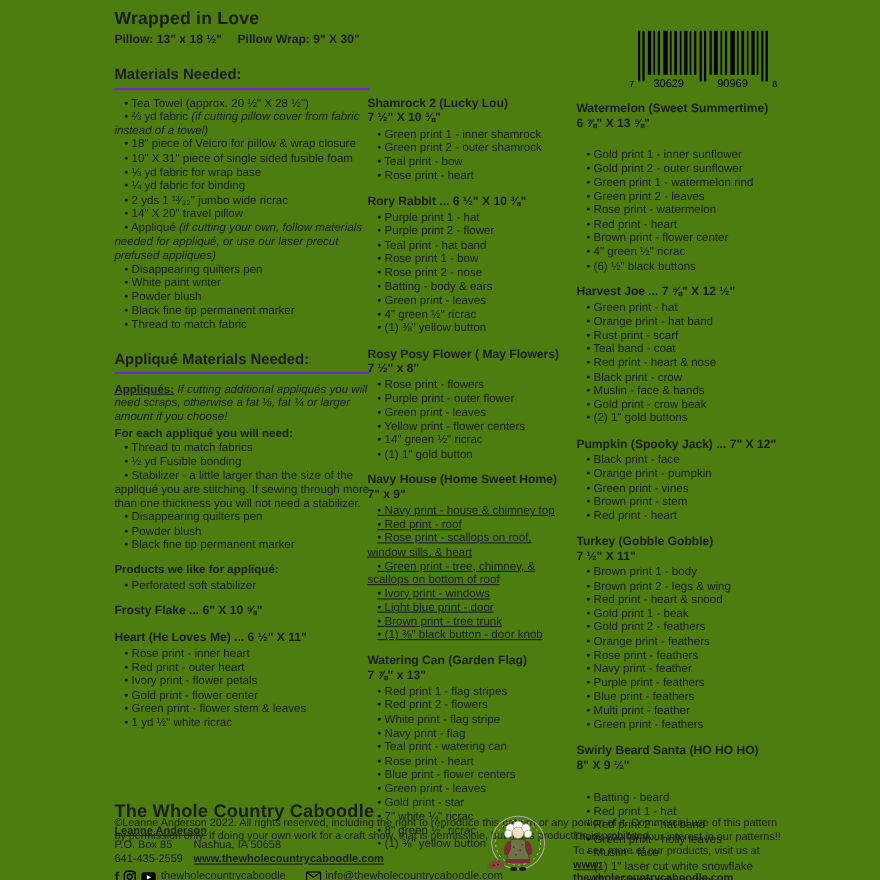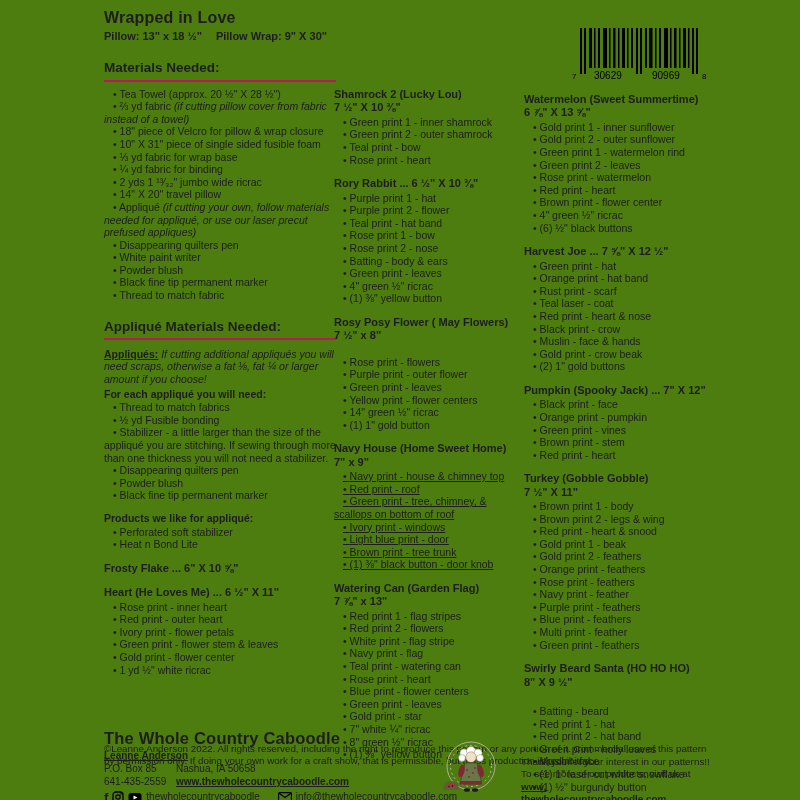--- a/index.html
+++ b/index.html
@@ -5,21 +5,21 @@
   html,body{margin:0;padding:0;background:#fff;}
   .page{position:relative;width:800px;height:800px;background:#4d7c0f;color:#1d1d1d;
         font-family:"Liberation Sans",sans-serif;font-size:10.5px;line-height:1.2;overflow:hidden;}
   .col{position:absolute;}
   #col-left{left:104px;top:8px;width:232px;}
   #col-mid{left:334px;top:88px;width:187px;}
   #col-right{left:524px;top:26px;width:186px;}
   .page-title{font-size:16px;font-weight:bold;letter-spacing:.2px;}
   .page-subtitle{font-size:11px;font-weight:bold;margin-top:3px;}
   .page-subtitle .gap{display:inline-block;width:14px;}
-  .rule-head{font-size:13.5px;font-weight:bold;margin:17px 0 0 0;padding-bottom:3px;border-bottom:2px solid #be185d;}
+  .rule-head{font-size:13.5px;font-weight:bold;margin:17px 0 0 0;padding-bottom:3px;border-bottom:2px solid #6d28d9;}
   .list{margin-top:6px;}
   .li{text-indent:9px;}
   .li::before{content:"• ";}
   .it{font-style:italic;}
   .intro{margin:8px 0 0 0;}
   .bold-line{font-weight:bold;margin-top:2px;}
   .bold-gap{font-weight:bold;margin-top:10px;}
   .section{margin-top:11px;}
   .sec-title{font-weight:bold;font-size:11px;line-height:1.22;}
   
@@ -75,35 +75,34 @@
         <div class="li">½ yd Fusible bonding</div>
         <div class="li">Stabilizer - a little larger than the size of the appliqué you are stitching. If sewing through more than one thickness you will not need a stabilizer.</div>
         <div class="li">Disappearing quilters pen</div>
         <div class="li">Powder blush</div>
         <div class="li">Black fine tip permanent marker</div>
       </div>
 
     <div class="bold-gap">Products we like for appliqué:</div>
     <div class="list" id="products-list" style="margin-top:1px;">
         <div class="li">Perforated soft stabilizer</div>
-        <div class="li">Heat n Bond Lite</div>
       </div>
 
     <div id="left-sections">
         <div class="section">
           <div class="sec-title">Frosty Flake ... 6" X 10 ⅝"</div>
         </div>
         <div class="section">
           <div class="sec-title">Heart (He Loves Me) ... 6 ½" X 11"</div>
           <div class="list" style="margin-top: 1px;">
             <div class="li">Rose print - inner heart</div>
             <div class="li">Red print - outer heart</div>
             <div class="li">Ivory print - flower petals</div>
+            <div class="li">Gold print - flower center</div>
             <div class="li">Green print - flower stem &amp; leaves</div>
-            <div class="li">Gold print - flower center</div>
             <div class="li">1 yd ½" white ricrac</div>
           </div>
         </div>
       </div>
   </div>
 
   <div id="col-mid" class="col">
     <div id="mid-sections" style="margin-top:-11px;">
         <div class="section">
           <div class="sec-title">Shamrock 2 (Lucky Lou)</div>
@@ -125,35 +124,36 @@
             <div class="li">Rose print 2 - nose</div>
             <div class="li">Batting - body &amp; ears</div>
             <div class="li">Green print - leaves</div>
             <div class="li">4" green ½" ricrac</div>
             <div class="li">(1) ⅜" yellow button</div>
           </div>
         </div>
         <div class="section">
           <div class="sec-title">Rosy Posy Flower ( May Flowers)</div>
           <div class="sec-title">7 ½" x 8"</div>
-          <div class="list" style="margin-top: 13px;">
+          <div class="list" style="margin-top: 1px;">
             <div class="li">Rose print - flowers</div>
             <div class="li">Purple print - outer flower</div>
             <div class="li">Green print - leaves</div>
             <div class="li">Yellow print - flower centers</div>
             <div class="li">14" green ½" ricrac</div>
             <div class="li">(1) 1" gold button</div>
           </div>
         </div>
         <div class="section">
           <div class="sec-title">Navy House (Home Sweet Home)</div>
           <div class="sec-title">7" x 9"</div>
           <div class="list" style="margin-top: 1px; text-decoration: underline;">
             <div class="li">Navy print - house &amp; chimney top</div>
             <div class="li">Red print - roof</div>
+            <div class="li">Rose print - scallops on roof, window sills, &amp; heart</div>
             <div class="li">Green print - tree, chimney, &amp; scallops on bottom of roof</div>
             <div class="li">Ivory print - windows</div>
             <div class="li">Light blue print - door</div>
             <div class="li">Brown print - tree trunk</div>
             <div class="li">(1) ⅜" black button - door knob</div>
           </div>
         </div>
         <div class="section">
           <div class="sec-title">Watering Can (Garden Flag)</div>
           <div class="sec-title">7 ⅞" x 13"</div>
@@ -207,39 +207,39 @@
         <text x="2" y="53" font-size="8" fill="#000">7</text>
         <text x="24" y="53" font-size="10" fill="#000">30629</text>
         <text x="82" y="53" font-size="10" fill="#000">90969</text>
         <text x="132" y="53" font-size="8" fill="#000">8</text>
       </svg>
     </div>
     <div id="right-sections" style="margin-top:-4px;">
         <div class="section">
           <div class="sec-title">Watermelon (Sweet Summertime)</div>
           <div class="sec-title">6 ⅞" X 13 ⅝"</div>
-          <div class="list" style="margin-top: 1px;">
+          <div class="list" style="margin-top: 15px;">
             <div class="li">Gold print 1 - inner sunflower</div>
             <div class="li">Gold print 2 - outer sunflower</div>
             <div class="li">Green print 1 - watermelon rind</div>
             <div class="li">Green print 2 - leaves</div>
             <div class="li">Rose print - watermelon</div>
             <div class="li">Red print - heart</div>
             <div class="li">Brown print - flower center</div>
             <div class="li">4" green ½" ricrac</div>
             <div class="li">(6) ½" black buttons</div>
           </div>
         </div>
         <div class="section">
           <div class="sec-title">Harvest Joe ... 7 ⅝" X 12 ½"</div>
           <div class="list" style="margin-top: 1px;">
             <div class="li">Green print - hat</div>
             <div class="li">Orange print - hat band</div>
             <div class="li">Rust print - scarf</div>
-            <div class="li">Teal laser - coat</div>
+            <div class="li">Teal band - coat</div>
             <div class="li">Red print - heart &amp; nose</div>
             <div class="li">Black print - crow</div>
             <div class="li">Muslin - face &amp; hands</div>
             <div class="li">Gold print - crow beak</div>
             <div class="li">(2) 1" gold buttons</div>
           </div>
         </div>
         <div class="section">
           <div class="sec-title">Pumpkin (Spooky Jack) ... 7" X 12"</div>
           <div class="list" style="margin-top: 1px;">

